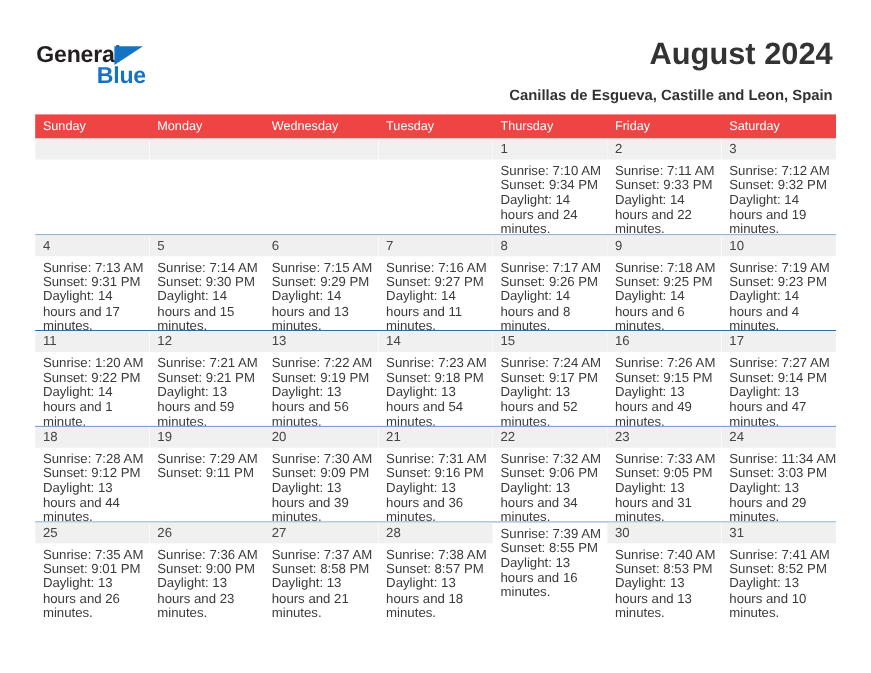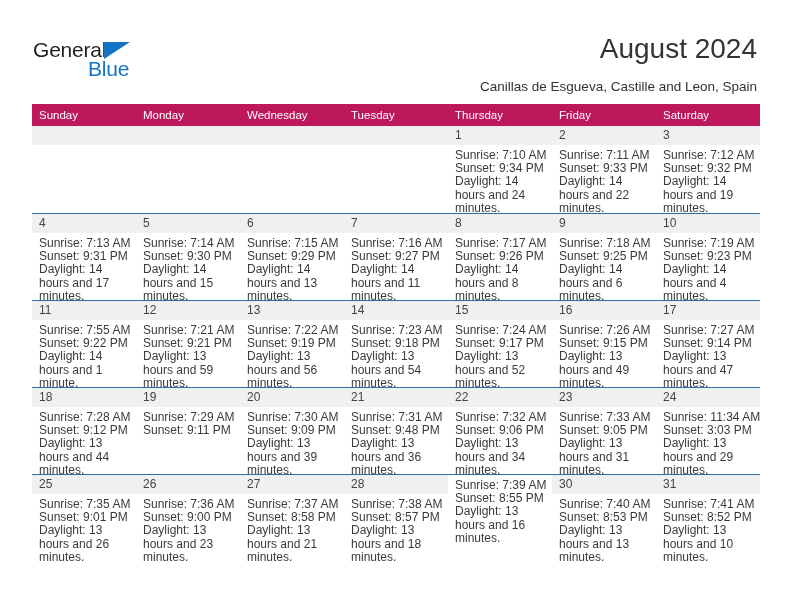--- a/index.html
+++ b/index.html
@@ -21,20 +21,21 @@
     box-sizing: border-box;
   }
 
   
   .top {
     position: absolute;
     left: 0;
     top: 0;
     width: 792px;
     height: 100px;
+    font-weight: bold;
   }
   .logo {
     position: absolute;
     left: 33px;
     top: 38px;
     width: 180px;
     height: 46px;
   }
   .logo-general {
     position: absolute;
@@ -83,21 +84,21 @@
 
   
   .cal {
     position: absolute;
     left: 32px;
     top: 104px;
     width: 728px;
   }
   .cal-head {
     display: flex;
-    background: #be185d;
+    background: #ef4444;
     height: 22px;
   }
   .cal-head .hcell {
     flex: 1 1 0;
     color: #ffffff;
     font-size: 11.5px;
     line-height: 22px;
     padding-left: 7px;
     box-sizing: border-box;
     white-space: nowrap;
@@ -266,21 +267,21 @@
               <div>Sunrise: 7:19 AM</div>
               <div>Sunset: 9:23 PM</div>
               <div class="dl">Daylight: 14 hours and 4 minutes.</div>
             </div>
           </div>
         </div>
         <div class="week">
           <div class="day">
             <div class="daynum">11</div>
             <div class="info">
-              <div>Sunrise: 7:55 AM</div>
+              <div>Sunrise: 1:20 AM</div>
               <div>Sunset: 9:22 PM</div>
               <div class="dl">Daylight: 14 hours and 1 minute.</div>
             </div>
           </div>
           <div class="day">
             <div class="daynum">12</div>
             <div class="info">
               <div>Sunrise: 7:21 AM</div>
               <div>Sunset: 9:21 PM</div>
               <div class="dl">Daylight: 13 hours and 59 minutes.</div>
@@ -348,21 +349,21 @@
             <div class="info">
               <div>Sunrise: 7:30 AM</div>
               <div>Sunset: 9:09 PM</div>
               <div class="dl">Daylight: 13 hours and 39 minutes.</div>
             </div>
           </div>
           <div class="day">
             <div class="daynum">21</div>
             <div class="info">
               <div>Sunrise: 7:31 AM</div>
-              <div>Sunset: 9:48 PM</div>
+              <div>Sunset: 9:16 PM</div>
               <div class="dl">Daylight: 13 hours and 36 minutes.</div>
             </div>
           </div>
           <div class="day">
             <div class="daynum">22</div>
             <div class="info">
               <div>Sunrise: 7:32 AM</div>
               <div>Sunset: 9:06 PM</div>
               <div class="dl">Daylight: 13 hours and 34 minutes.</div>
             </div>

